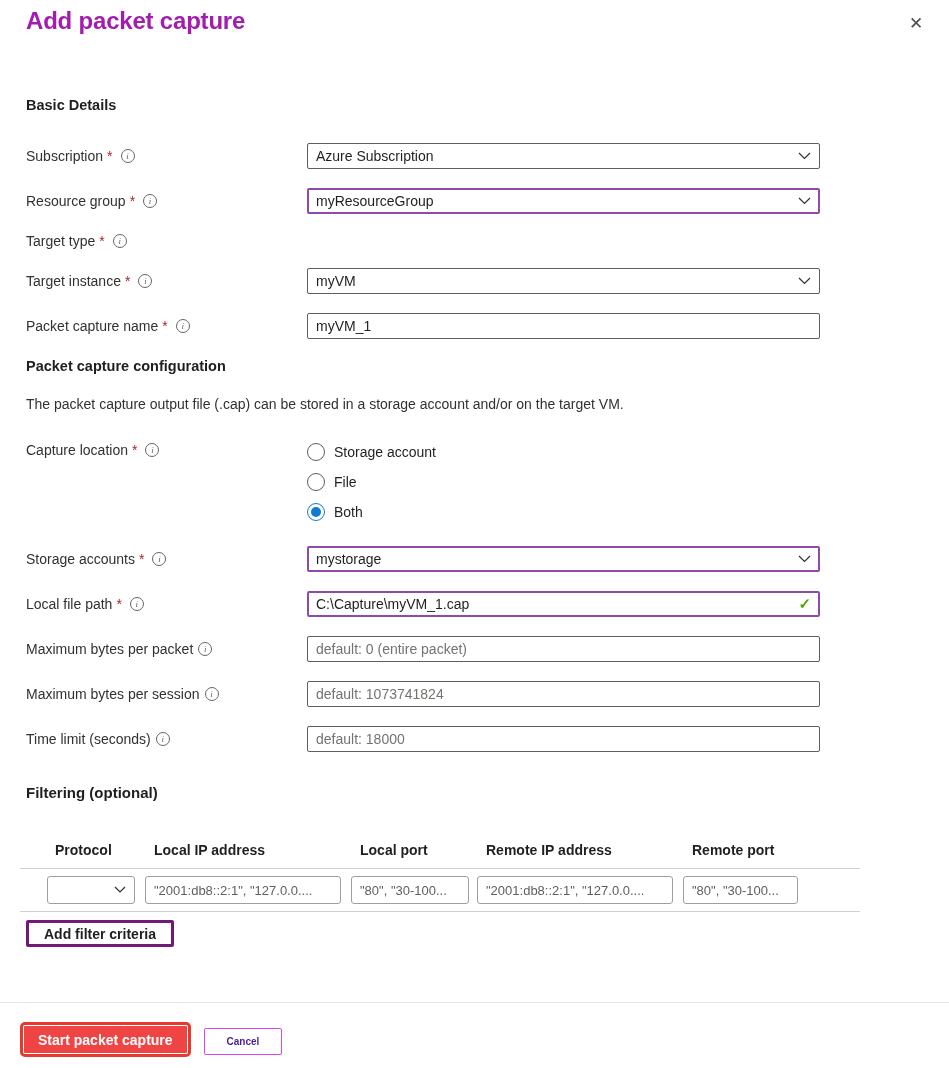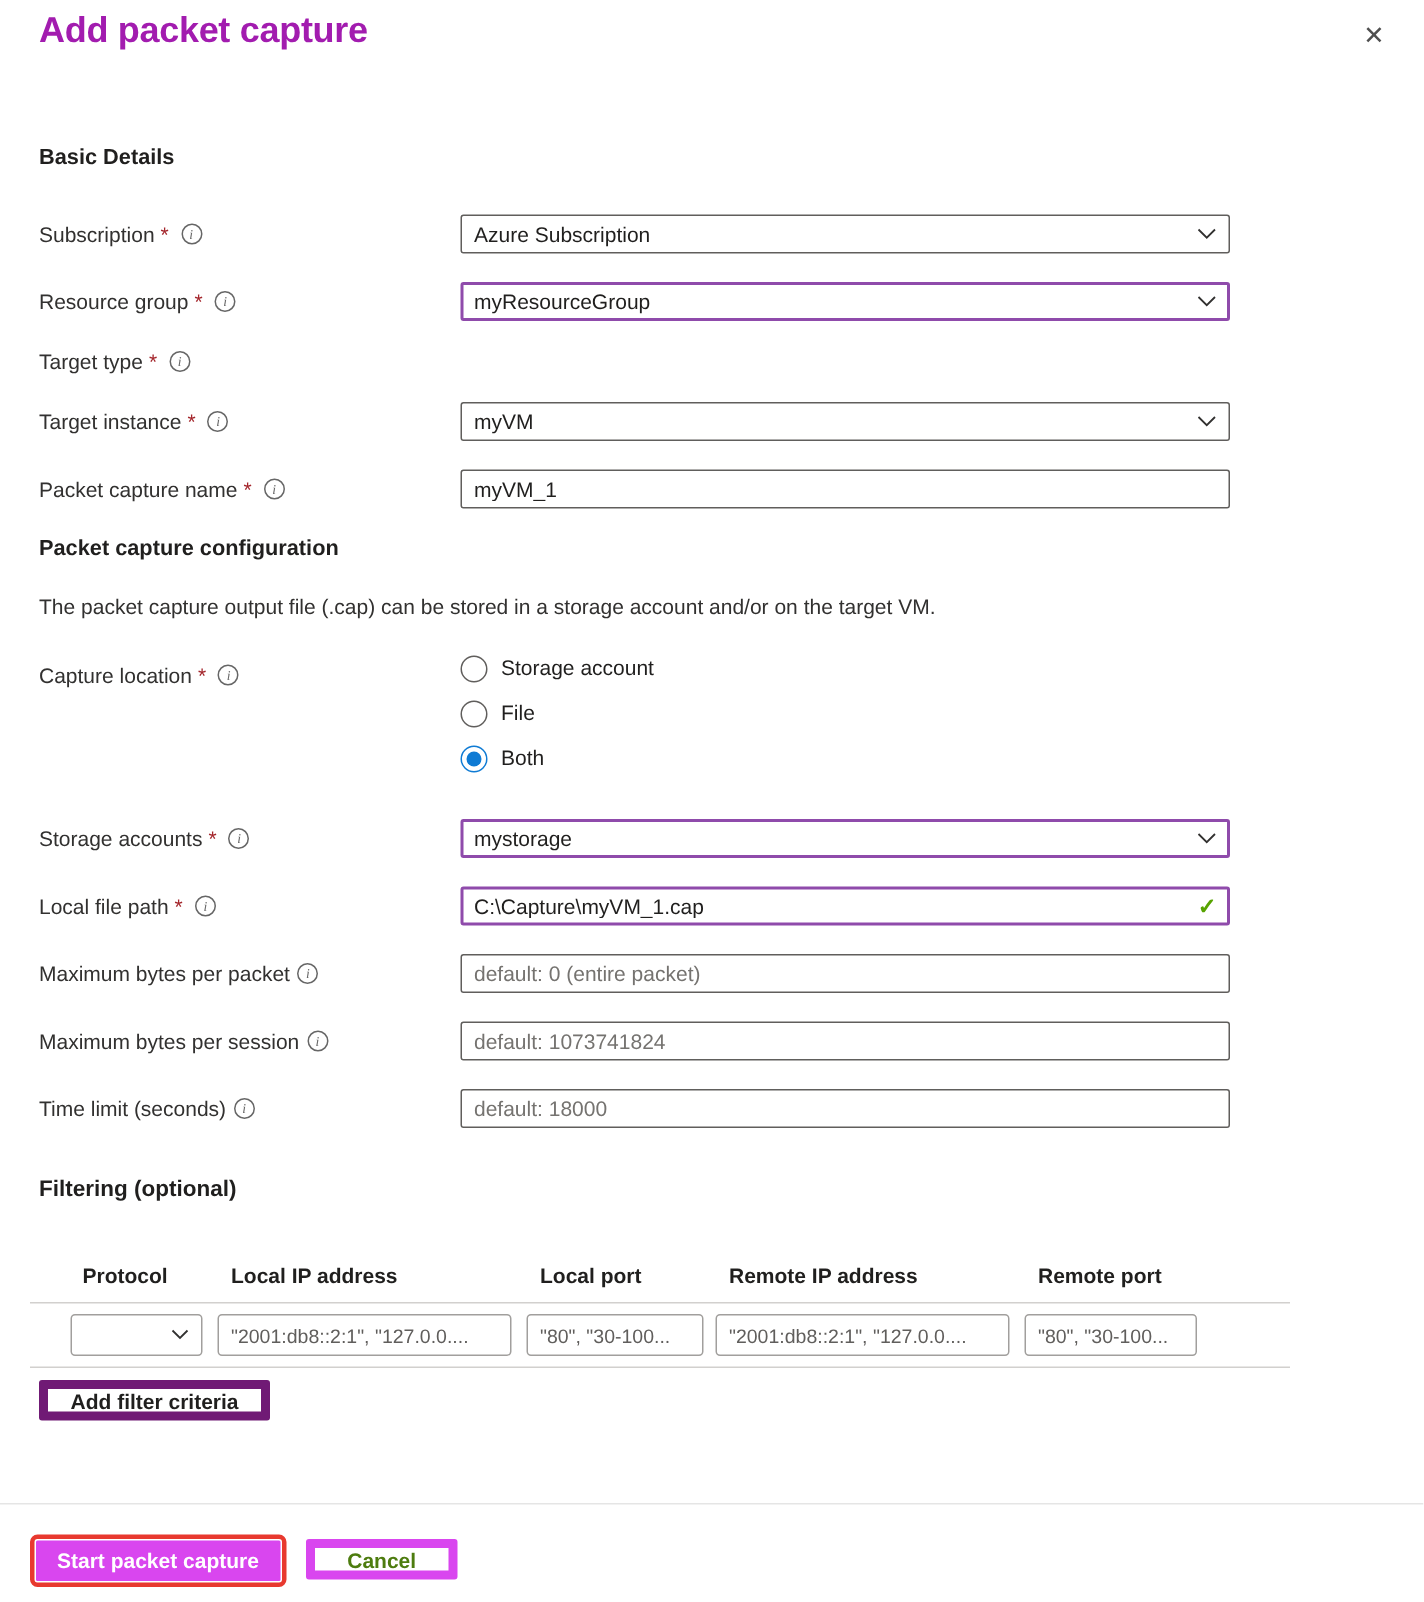--- a/index.html
+++ b/index.html
@@ -56,21 +56,21 @@
   input.plain {
     border: none; outline: none; width: 100%; height: 100%;
     font-family: "Liberation Sans", sans-serif; font-size: 14px; color: #201f1e;
     background: transparent;
   }
   input.plain::placeholder { color: #757370; opacity: 1; }
   .valid-check { color: #57a300; font-size: 15px; font-weight: 700; flex-shrink: 0; }
 
   
   .radio-group { padding-top: 1px; }
-  .radio-row { display: flex; height: 30px; cursor: pointer; }
+  .radio-row { display: flex; align-items: center; height: 30px; cursor: pointer; }
   .radio {
     width: 18px; height: 18px; border: 1px solid #605e5c; border-radius: 50%;
     position: relative; flex-shrink: 0; background: #fff;
   }
   .radio.selected { border-color: #0f7bd4; }
   .radio.selected::after {
     content: ""; position: absolute; left: 3px; top: 3px; right: 3px; bottom: 3px;
     background: #0f7bd4; border-radius: 50%;
   }
   .radio-label { margin-left: 9px; color: #201f1e; }
@@ -97,40 +97,40 @@
     font-family: "Liberation Sans", sans-serif; background: transparent;
   }
   .ft-input input::placeholder { color: #605e5c; opacity: 1; }
   .w-localip { width: 196px; }
   .w-localport { width: 118px; margin-right: 8px; }
   .w-remoteip { width: 196px; }
   .w-remoteport { width: 115px; margin-right: 0; }
 
   .add-filter-btn {
     margin-top: 8px; height: 27px; padding: 0 15px;
-    background: #fff; border: 6px solid #701a75; border-radius: 2px;
+    background: #fff; border: 3px solid #701a75; border-radius: 2px;
     font-family: "Liberation Sans", sans-serif; font-size: 14px; font-weight: 600;
     color: #201f1e; cursor: pointer;
   }
 
   
   .footer {
     position: absolute; left: 0; right: 0; top: 1002px; height: 66px;
     border-top: 1px solid #e5e5e5; padding: 23px 0 0 24px; background: #fff;
   }
   .btn-primary {
-    height: 27px; padding: 0 14px; background: #d946ef; color: #ffffff;
+    height: 27px; padding: 0 14px; background: #ef4444; color: #ffffff;
     border: none; border-radius: 1px; font-family: "Liberation Sans", sans-serif;
     font-size: 14px; font-weight: 600; cursor: pointer;
     outline: 3px solid #e8392f; outline-offset: 1px;
   }
   .btn-cancel {
     height: 27px; padding: 0 22px; margin-left: 13px; background: #ffffff;
-    border: 6px solid #d946ef; border-radius: 2px; color: #4d7c0f;
-    font-family: "Liberation Sans", sans-serif; font-size: 14px; font-weight: 600;
+    border: 1px solid #d946ef; border-radius: 2px; color: #4c1d95;
+    font-family: "Liberation Sans", sans-serif; font-size: 10px; font-weight: 600;
     cursor: pointer;
   }
 </style>
 </head>
 <body>
 
 <div class="page">
 
   <div class="dialog-title">Add packet capture</div>
   <button class="close-btn">✕</button>

